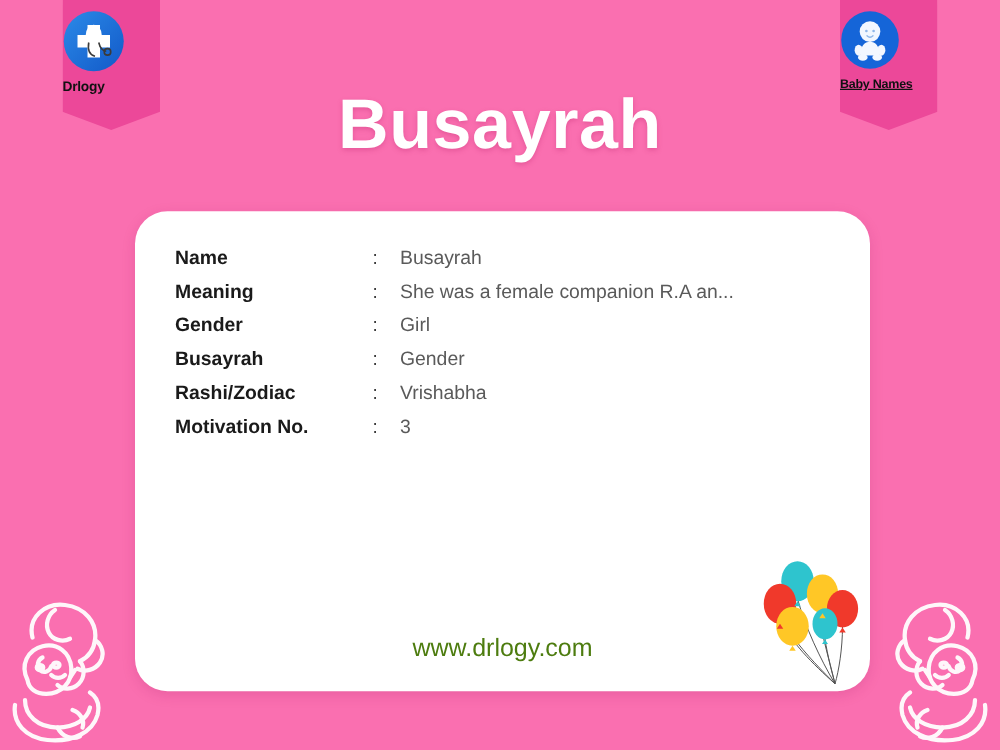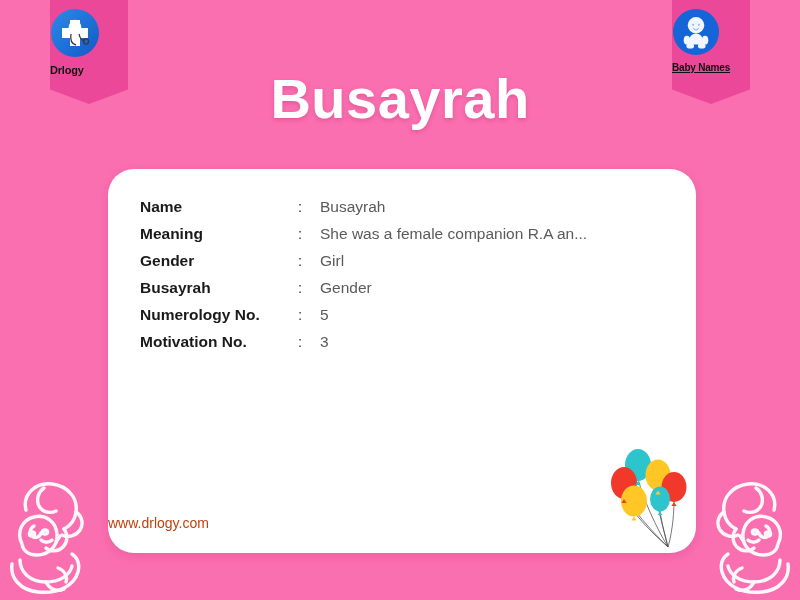--- a/index.html
+++ b/index.html
@@ -111,22 +111,23 @@
   .cell-value {
     font-size:15.5px;
     color:#5a5a5a;
     font-weight:normal;
   }
 
   .site-url {
     position:absolute;
     left:0; right:0;
     bottom:22px;
-    font-size:14px;
-    color:#c2410c;
+    text-align:center;
+    font-size:20px;
+    color:#4d7c0f;
     text-decoration:none;
   }
 
   .balloons {
     position:absolute;
     right:-4px;
     bottom:-2px;
     width:98px;
     height:112px;
     pointer-events:none;
@@ -228,23 +229,23 @@
         <td class="cell-label">Gender</td>
         <td class="cell-colon">:</td>
         <td class="cell-value">Girl</td>
       </tr>
       <tr>
         <td class="cell-label">Busayrah</td>
         <td class="cell-colon">:</td>
         <td class="cell-value">Gender</td>
       </tr>
       <tr>
-        <td class="cell-label">Numerology No.</td>
-        <td class="cell-colon">:</td>
-        <td class="cell-value">5</td>
+        <td class="cell-label">Rashi/Zodiac</td>
+        <td class="cell-colon">:</td>
+        <td class="cell-value">Vrishabha</td>
       </tr>
       <tr>
         <td class="cell-label">Motivation No.</td>
         <td class="cell-colon">:</td>
         <td class="cell-value">3</td>
       </tr>
     </tbody>
   </table>
 
   <a class="site-url" href="#">www.drlogy.com</a>

